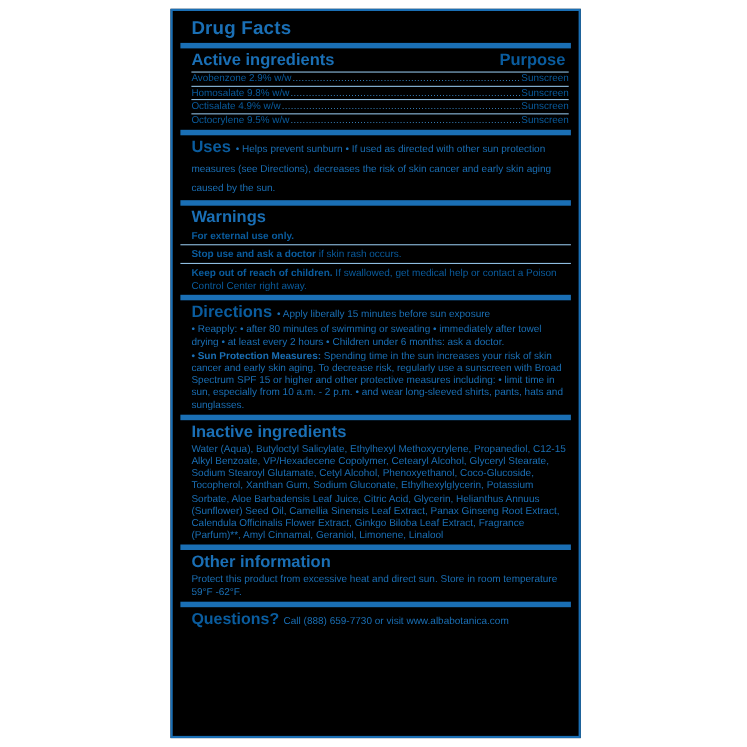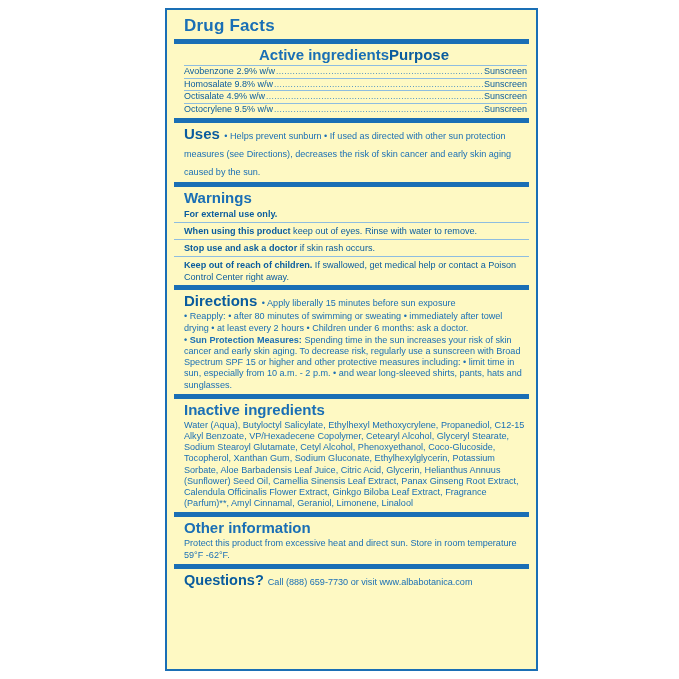--- a/index.html
+++ b/index.html
@@ -15,31 +15,31 @@
     overflow: hidden;
   }
   .page {
     position: relative;
     width: 679px;
     height: 679px;
     background: #ffffff;
   }
   .panel {
     position: absolute;
-    left: 165px;
+    left: 155px;
     top: 8px;
     width: 373px;
     height: 663px;
     border-left: 2.5px solid #1a6fb5;
     border-right: 2.5px solid #1a6fb5;
     border-top: 2.5px solid #1a6fb5;
     border-bottom: 2.5px solid #1a6fb5;
     box-sizing: border-box;
     padding: 5px 7px 4px 7px;
-    background: #fef9c3;
+    background: #000000;
   }
   .title {
     font-size: 17px;
     font-weight: bold;
     letter-spacing: 0.2px;
     line-height: 20px;
     margin: 1px 0 3px 10px;
     color: #1a6fb5;
   }
   .rule-thick {
@@ -53,21 +53,21 @@
     padding: 2px 3px 3px 10px;
   }
   .hd {
     font-size: 15px;
     font-weight: bold;
     line-height: 17px;
     color: #1a6fb5;
   }
   .hd-row {
     display: flex;
-    justify-content: center;
+    justify-content: space-between;
     align-items: baseline;
     padding: 2px 5px 2px 10px;
   }
   .body {
     font-size: 9.1px;
     line-height: 11.2px;
     color: #1a6fb5;
   }
   .inline-hd {
     font-size: 15px;
@@ -178,23 +178,20 @@
       </div>
     </div>
 
     <div class="sec-block thick">
       <div style="padding:2px 0 0 0;">
         <div class="hd" style="padding-left:10px;">Warnings</div>
         <div class="warn-line">
           <b class="u">For external use only.</b><span></span>
         </div>
         <div class="warn-line">
-          <b class="u">When using this product</b><span> keep out of eyes. Rinse with water to remove.</span>
-        </div>
-        <div class="warn-line">
           <b class="u">Stop use and ask a doctor</b><span> if skin rash occurs.</span>
         </div>
         <div class="warn-line">
           <b>Keep out of reach of children.</b><span> If swallowed, get medical help or contact a Poison Control Center right away.</span>
         </div>
       </div>
     </div>
 
     <div class="sec-block thick">
       <div class="para">

